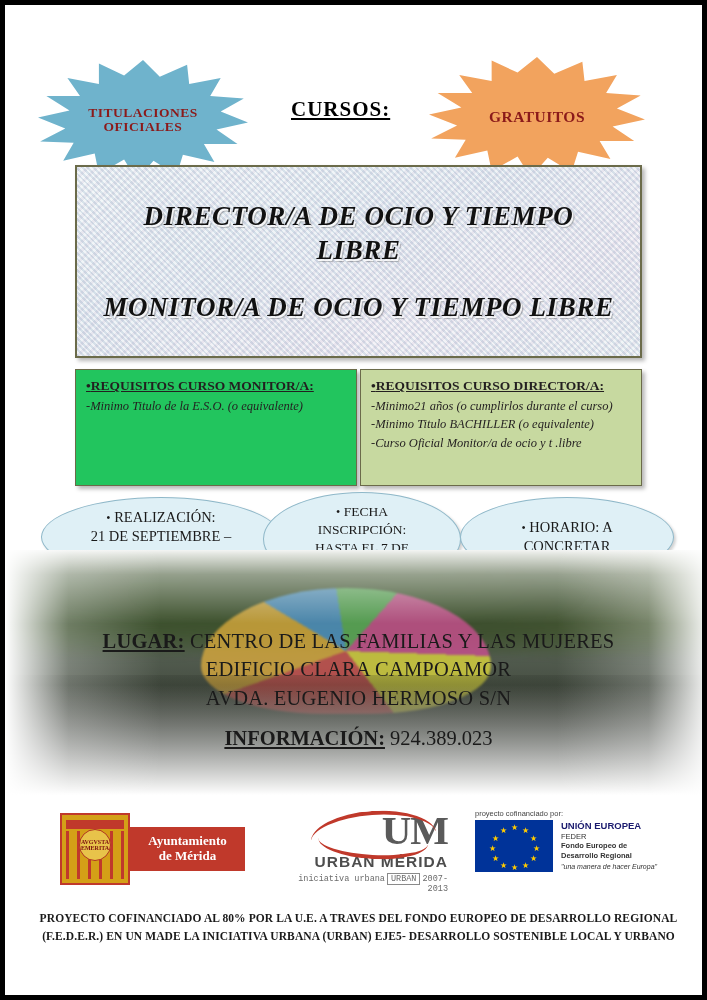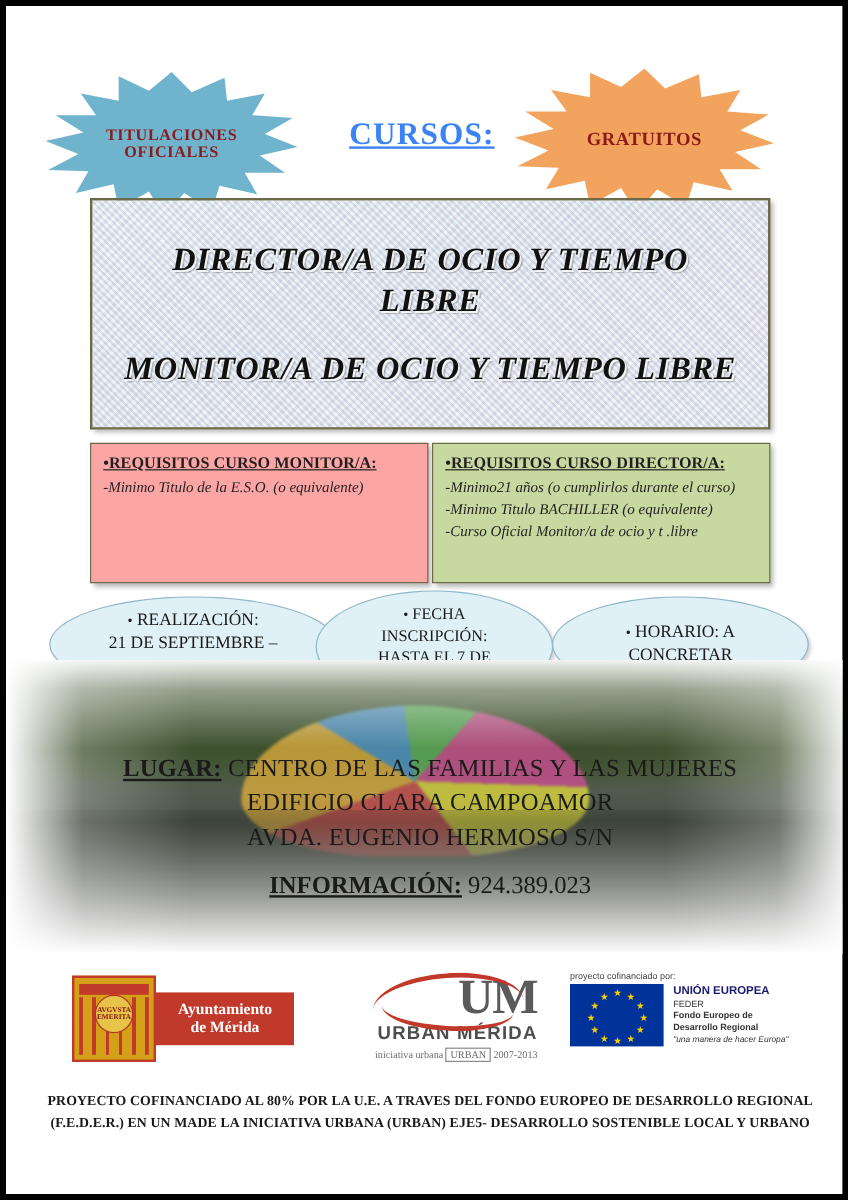--- a/index.html
+++ b/index.html
@@ -56,24 +56,24 @@
   #burst-left .star-shape { background: #6fb3cc; }
   #burst-right {
     left: 424px; top: 52px; width: 216px; height: 120px;
     font-size: 15.5px; letter-spacing: .5px;
   }
   #burst-right .star-shape { background: #f2a35e; }
 
   #cursos-label {
     position: absolute;
     left: 286px; top: 92px;
-    font-size: 26px;
+    font-size: 21px;
     font-weight: bold;
     letter-spacing: 1px;
-    color: #3b82f6;
+    color: #000000;
     text-decoration: underline;
     font-family: "Liberation Serif", serif;
   }
 
   
   #title-box {
     position: absolute;
     left: 70px; top: 160px;
     width: 567px; height: 193px;
     border: 2px solid #6b6b4a;
@@ -106,21 +106,21 @@
   .req-box {
     position: absolute;
     top: 364px;
     border: 1.5px solid #6b6b4a;
     box-sizing: border-box;
     padding: 8px 10px 10px 10px;
     box-shadow: 3px 3px 4px rgba(0,0,0,.28);
   }
   #req-monitor {
     left: 70px; width: 282px; height: 117px;
-    background: #fca5a5;
+    background: #22c55e;
   }
   #req-director {
     left: 355px; width: 282px; height: 117px;
     background: #c7d9a0;
   }
   .req-title {
     font-size: 13.5px;
     font-weight: bold;
     color: #231f20;
     text-decoration: underline;
@@ -297,21 +297,21 @@
     border-bottom: 4px solid #c0392b;
     border-radius: 50% / 0 0 70% 70%;
     transform: rotate(3deg);
   }
   #logo-urban .name {
     font-family: "Liberation Sans", sans-serif;
     font-weight: bold; font-size: 15.5px; color: #4d4d4d;
     letter-spacing: 1px; margin-top: -2px;
   }
   #logo-urban .sub {
-    font-family: Liberation Serif, serif;
+    font-family: Liberation Mono, monospace;
     font-size: 8.5px; color: #6b6b6b; margin-top: 3px;
   }
   #logo-urban .sub .boxed {
     border: 1px solid #8a8a8a; padding: 0 3px; margin: 0 2px;
   }
   
   #logo-eu {
     position: absolute; left: 470px; top: 4px; width: 190px; height: 84px;
   }
   #logo-eu .pre {

